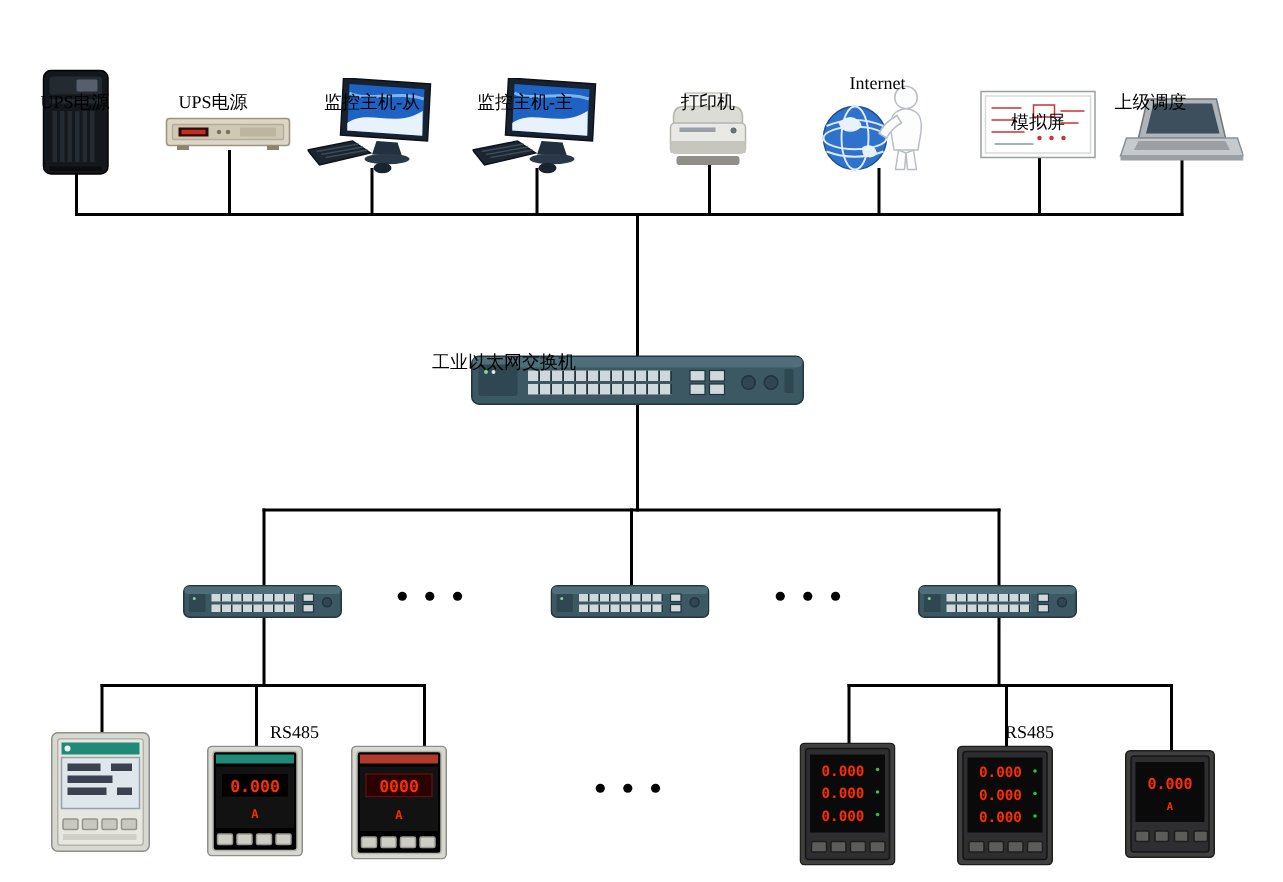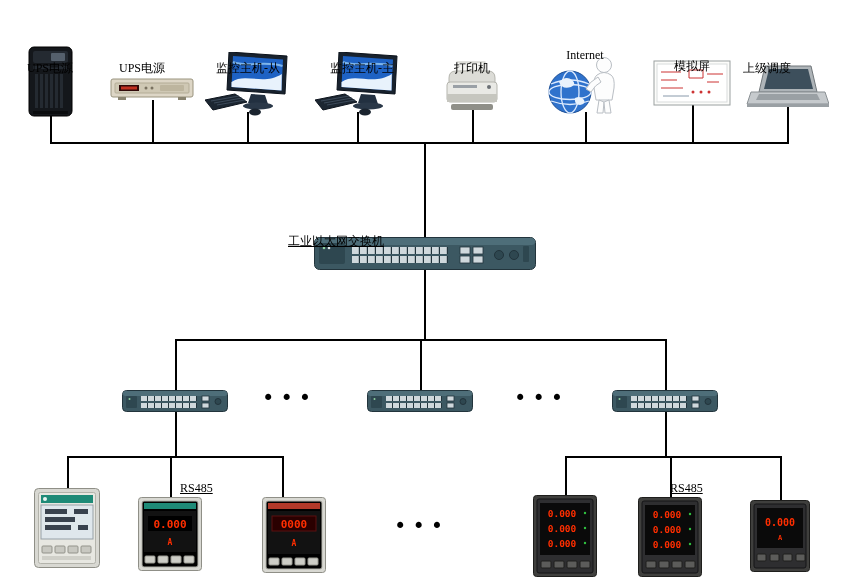--- a/index.html
+++ b/index.html
@@ -2,21 +2,21 @@
 <html><head>
 <meta charset="utf-8">
 <style>
   * { margin:0; padding:0; box-sizing:border-box; }
   html,body { background:#fff; }
   #canvas {
     position:relative; width:855px; height:588px; background:#ffffff;
     font-family:"Liberation Serif","DejaVu Serif",serif; overflow:hidden;
   }
   .lbl { position:absolute; font-size:12px; color:#000; text-align:center; white-space:nowrap;margin-top:44px; }
-  .lbl.left { text-align:left;text-decoration:underline; }
+  .lbl.left { text-align:left; }
   .hline { position:absolute; height:2px; background:#000; }
   .vline { position:absolute; width:2px; background:#000; }
   .dev { position:absolute; line-height:0; }
   .dots { position:absolute; font-size:21px; letter-spacing:6px; color:#000; text-align:center; font-family:"DejaVu Sans",sans-serif; }
   .led { font-family:"DejaVu Sans Mono",monospace; fill:#ff2e00; font-weight:bold; }
 </style>
 </head>
 <body>
 
 <div id="canvas">
@@ -284,21 +284,21 @@
       <text class="led" x="32" y="48" font-size="8" text-anchor="middle">A</text>
       <g fill="#cdcdc6" stroke="#9a9a92">
         <rect x="7" y="59" width="10" height="7" rx="1"></rect>
           <rect x="20" y="59" width="10" height="7" rx="1"></rect>
         <rect x="33" y="59" width="10" height="7" rx="1"></rect>
           <rect x="46" y="59" width="10" height="7" rx="1"></rect>
       </g>
     </svg>
   </div>
 
-  <div class="dev" style="left:262px;top:497px">
+  <div class="dev" style="left:234px;top:497px">
     <svg width="64" height="76" viewBox="0 0 64 76">
       <rect x="0.5" y="0.5" width="63" height="75" rx="3" fill="#d8d8d2" stroke="#8f8f87"></rect>
       <rect x="4" y="4" width="56" height="68" rx="2" fill="#ececе6" stroke="#b3b3ab"></rect>
       <rect x="6" y="6" width="52" height="6" fill="#b23a2a"></rect>
       <rect x="6" y="14" width="52" height="43" fill="#121212"></rect>
       <rect x="10" y="19" width="44" height="15" fill="#2a0000" stroke="#5a1010"></rect>
       <text class="led" x="32" y="31" font-size="11" text-anchor="middle">0000</text>
       <text class="led" x="32" y="49" font-size="8" text-anchor="middle">A</text>
       <g fill="#cdcdc6" stroke="#9a9a92">
         <rect x="7" y="61" width="10" height="7" rx="1"></rect>
@@ -365,24 +365,24 @@
           <rect x="20" y="54" width="9" height="7" rx="1"></rect>
         <rect x="33" y="54" width="9" height="7" rx="1"></rect>
           <rect x="46" y="54" width="9" height="7" rx="1"></rect>
       </g>
     </svg>
   </div>
 
   <div class="lbl" style="left:15px;top:16px;width:70px">UPS电源</div>
   <div class="lbl" style="left:102px;top:16px;width:80px">UPS电源</div>
   <div class="lbl" style="left:198px;top:16px;width:100px">监控主机-从</div>
-  <div class="lbl" style="left:312px;top:16px;width:100px">监控主机-主</div>
+  <div class="lbl" style="left:300px;top:16px;width:100px">监控主机-主</div>
   <div class="lbl" style="left:432px;top:16px;width:80px">打印机</div>
   <div class="lbl" style="left:545px;top:4px;width:80px">Internet</div>
-  <div class="lbl" style="left:652px;top:14px;width:80px">模拟屏</div>
+  <div class="lbl" style="left:652px;top:29px;width:80px">模拟屏</div>
   <div class="lbl" style="left:727px;top:16px;width:80px">上级调度</div>
 
   <div class="lbl left" style="left:288px;top:189px">工业以太网交换机</div>
 
   <div class="lbl left" style="left:180px;top:437px">RS485</div>
   <div class="lbl left" style="left:670px;top:437px">RS485</div>
 
   <div class="dots" style="left:262px;top:386px;width:48px">•••</div>
   <div class="dots" style="left:514px;top:386px;width:48px">•••</div>
   <div class="dots" style="left:394px;top:514px;width:48px">•••</div>

